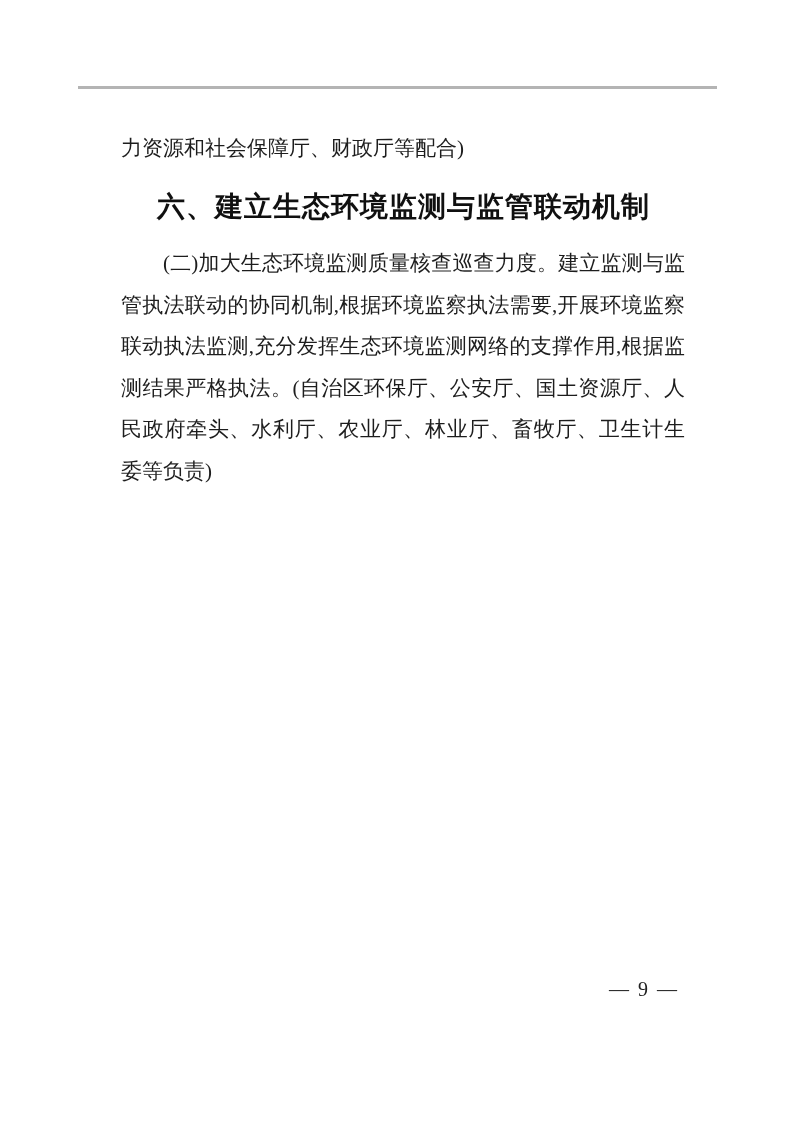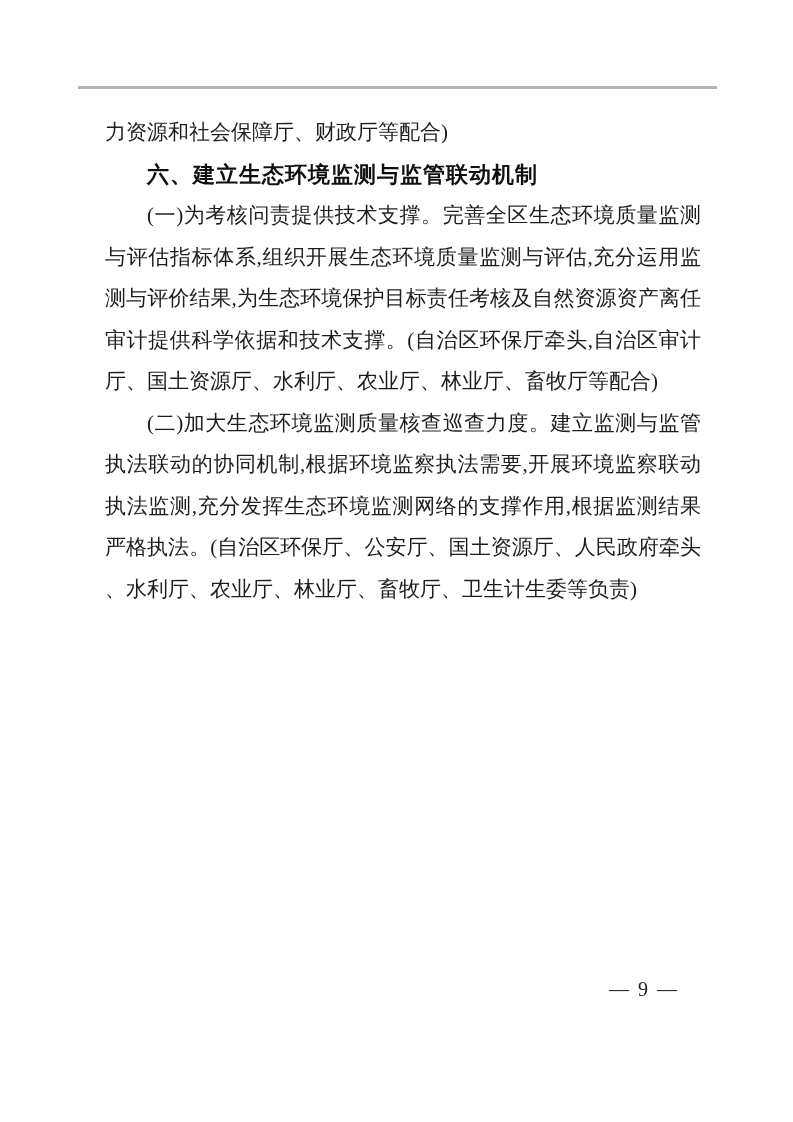--- a/index.html
+++ b/index.html
@@ -24,35 +24,35 @@
     background: #b4b4b4;
   }
   .content {
     position: absolute;
     left: 105px;
     top: 112px;
     width: 596px;
     color: #1d1d1d;
   }
   .body-para {
-    margin: 0;
+    margin: 16px;
     font-size: 21px;
     line-height: 41.5px;
     text-align: justify;
     text-justify: inter-character;
     text-indent: 42px;
     word-break: break-all;
     line-break: anywhere;
   }
   .body-para.no-indent {
     text-indent: 0;
   }
   .section-heading {
-    margin: 0;
-    font-size: 22px;
+    margin: 10px;
+    font-size: 28px;
     line-height: 41.5px;
     font-weight: 700;
     text-indent: 42px;
     color: #101010;
     font-family: "Liberation Sans", sans-serif;
     letter-spacing: 1px;
   }
   .lead-sentence {
     
     font-style: normal;
@@ -74,21 +74,20 @@
 <div class="page">
 
   <div class="header-rule"></div>
 
   <div class="content">
 
     <p class="body-para no-indent">力资源和社会保障厅、财政厅等配合)</p>
 
     <h2 class="section-heading">六、建立生态环境监测与监管联动机制</h2>
 
-    <p class="body-para"><span class="lead-sentence">(一)为考核问责提供技术支撑。</span><span>完善全区生态环境质量监测与评估指标体系,组织开展生态环境质量监测与评估,充分运用监测与评价结果,为生态环境保护目标责任考核及自然资源资产离任审计提供科学依据和技术支撑。(自治区环保厅牵头,自治区审计厅、国土资源厅、水利厅、农业厅、林业厅、畜牧厅等配合)</span></p>
 
     <p class="body-para"><span class="lead-sentence">(二)加大生态环境监测质量核查巡查力度。</span><span>建立监测与监管执法联动的协同机制,根据环境监察执法需要,开展环境监察联动执法监测,充分发挥生态环境监测网络的支撑作用,根据监测结果严格执法。(自治区环保厅、公安厅、国土资源厅、人民政府牵头、水利厅、农业厅、林业厅、畜牧厅、卫生计生委等负责)</span></p>
 
 
 
 
   </div>
 
   <div class="page-number">— 9 —</div>
 

